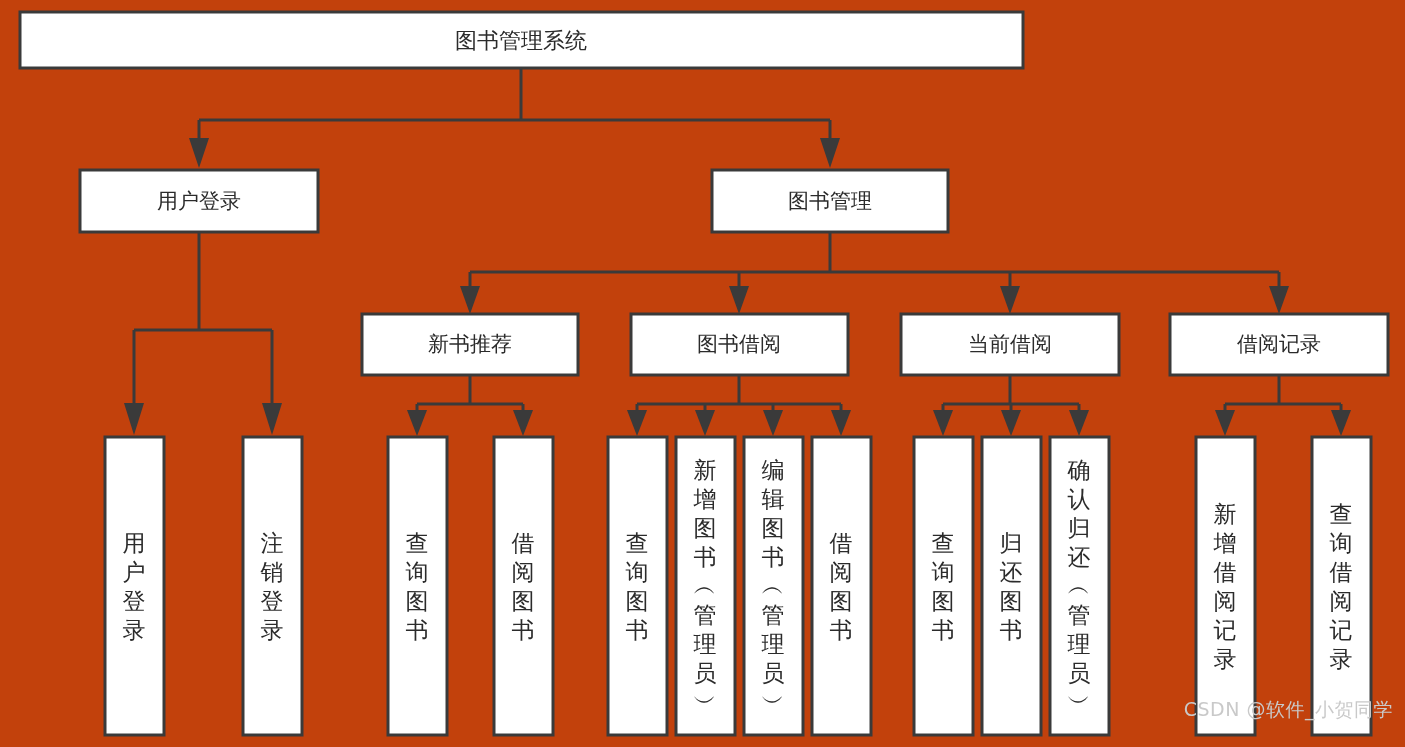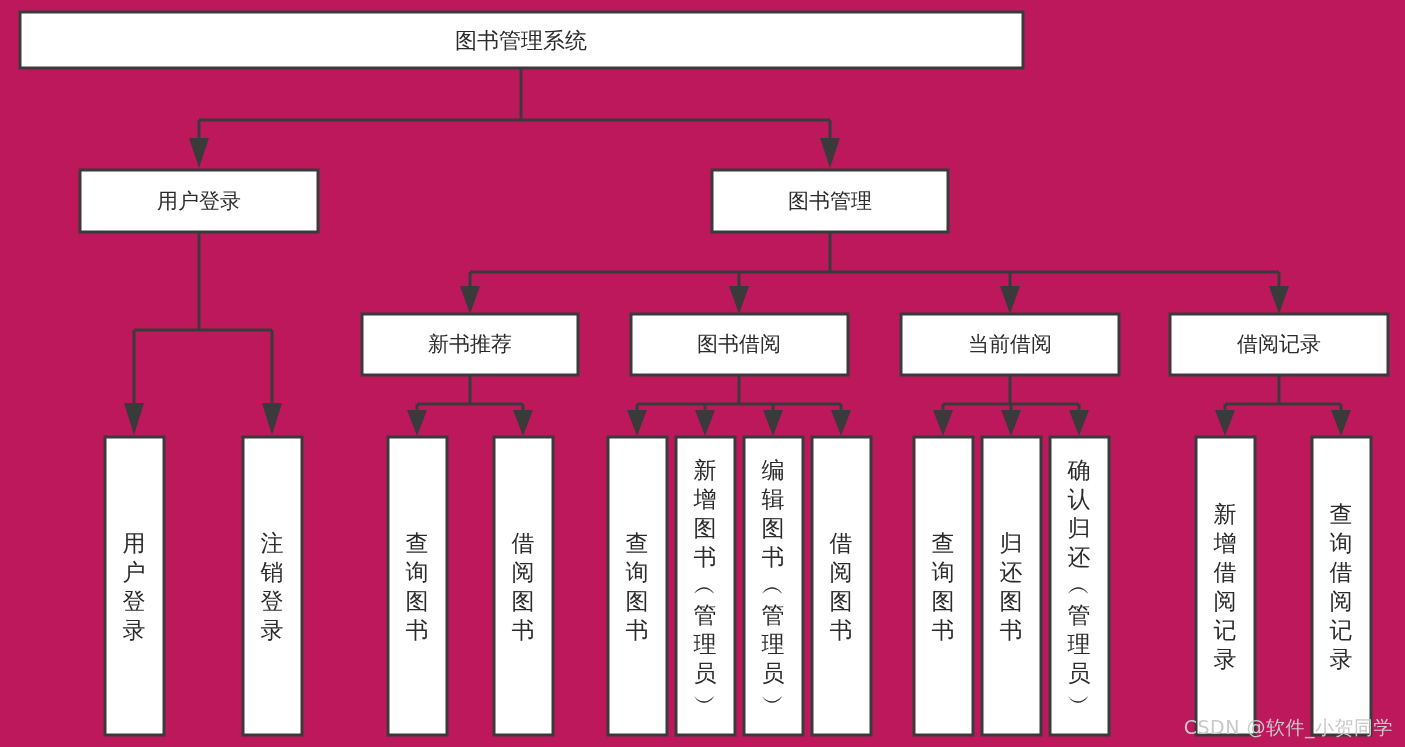--- a/index.html
+++ b/index.html
@@ -11,21 +11,21 @@
   body {
     width: 1405px;
     height: 747px;
     overflow: hidden;
     font-family: "DejaVu Sans", "Liberation Sans", sans-serif;
   }
   #diagram-root {
     position: relative;
     width: 1405px;
     height: 747px;
-    background: #be185d;
+    background: #c2410c;
   }
   svg#tree-svg {
     position: absolute;
     left: 0;
     top: 0;
     width: 1405px;
     height: 747px;
     display: block;
   }
   .node-box {
@@ -55,21 +55,21 @@
     fill: none;
     stroke-linecap: butt;
   }
   .arrow-head {
     fill: #3a3a3a;
     stroke: none;
   }
   .watermark {
     position: absolute;
     right: 12px;
-    bottom: 6px;
+    bottom: 24px;
     color: #c9c9c9;
     font-size: 19px;
     font-family: "DejaVu Sans", "Liberation Sans", sans-serif;
     white-space: nowrap;
     letter-spacing: 0.5px;
     pointer-events: none;
   }
 </style>
 </head>
 <body>

